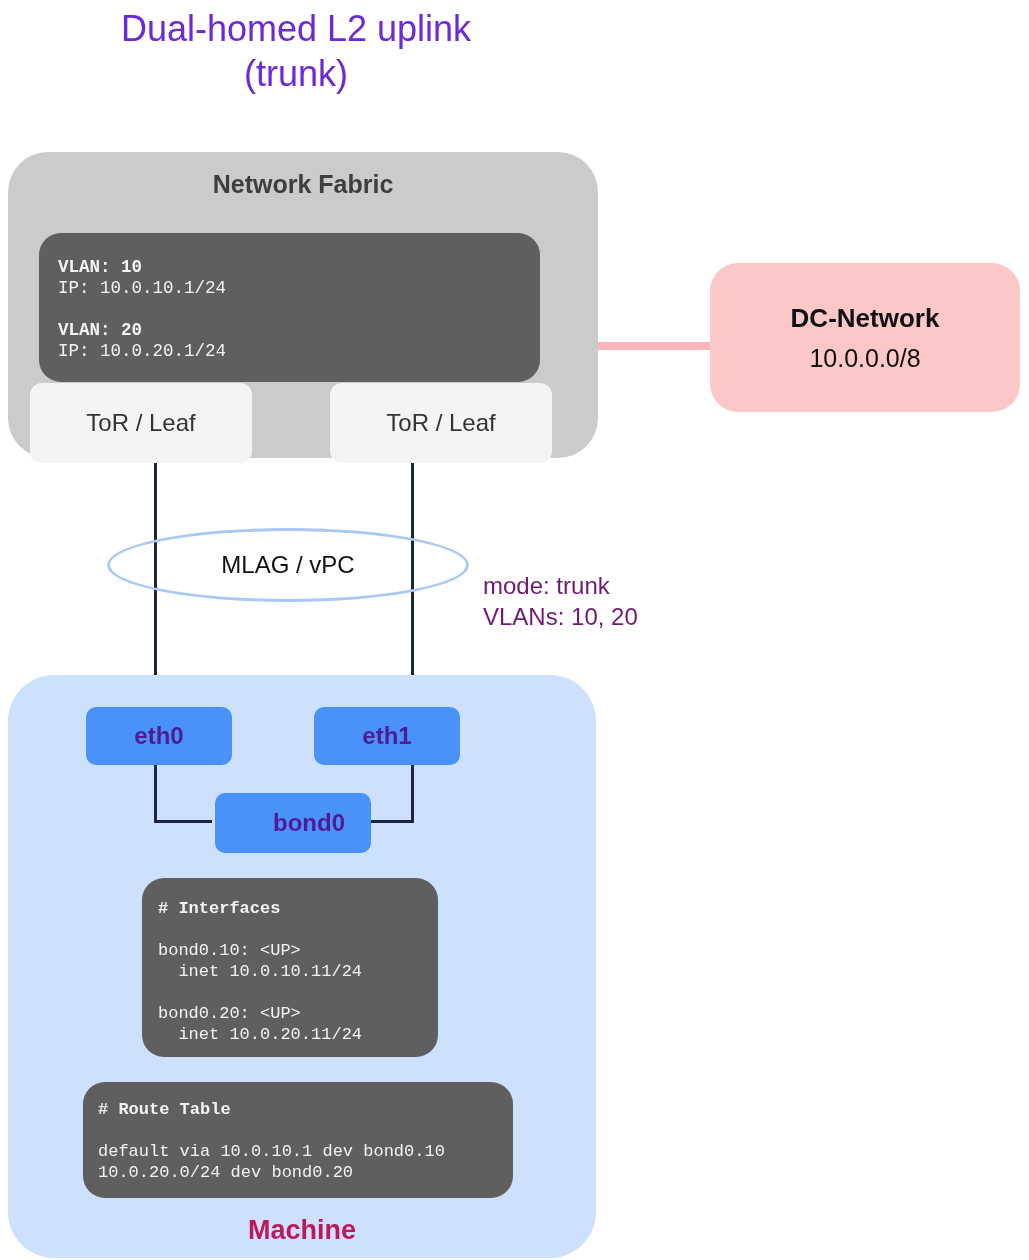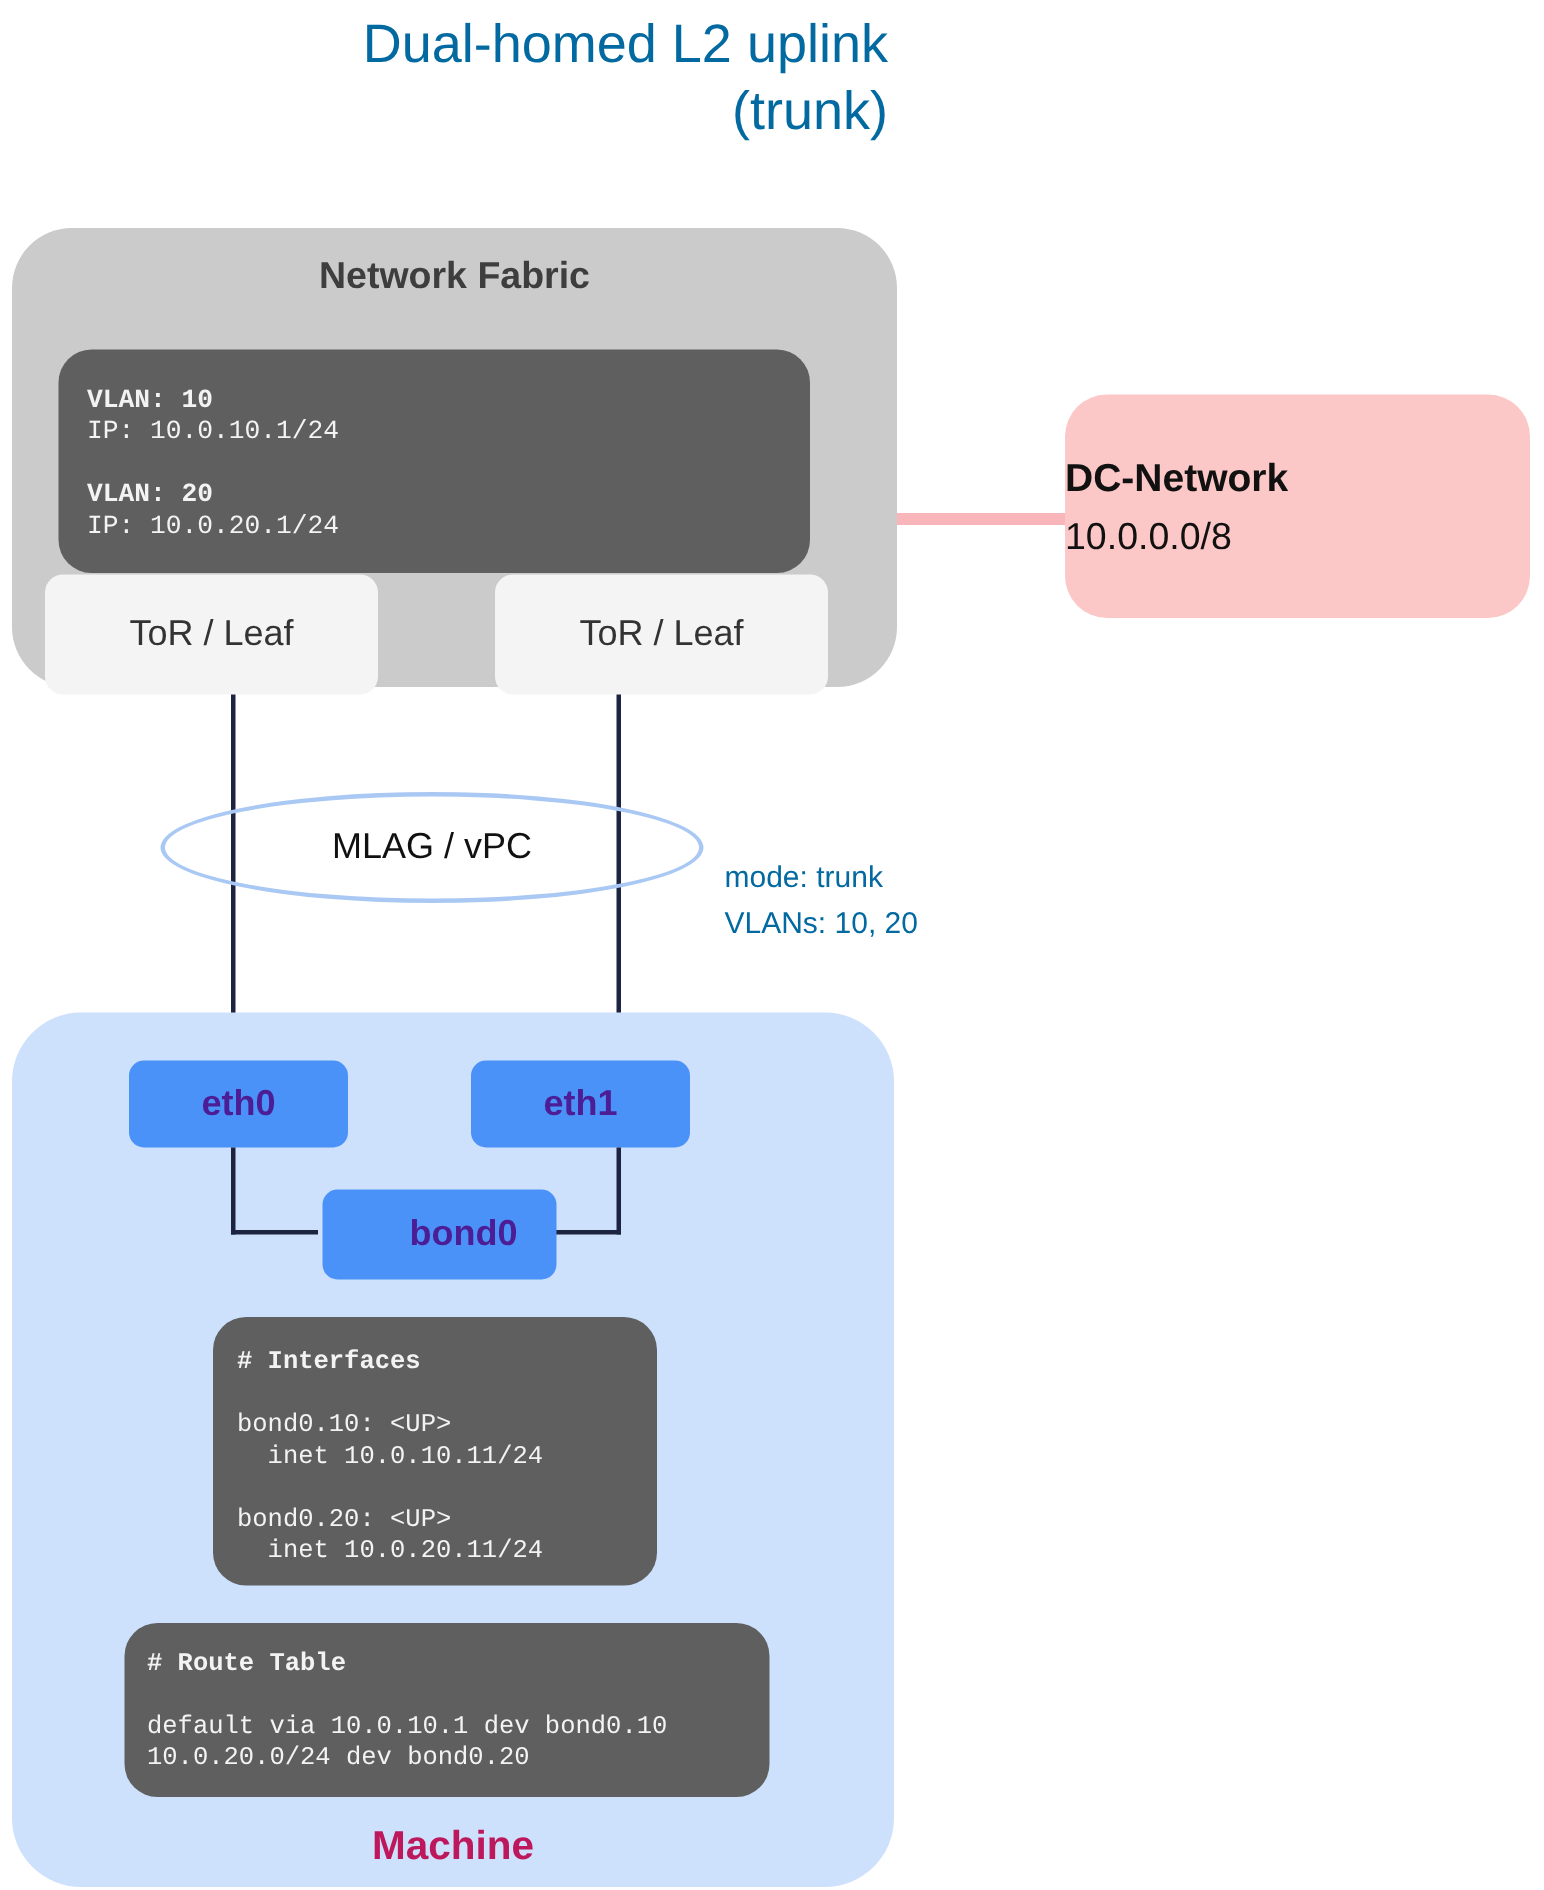--- a/index.html
+++ b/index.html
@@ -18,22 +18,22 @@
   }
   *{margin:0;padding:0;box-sizing:border-box;}
   html,body{background:#ffffff;}
   .canvas{
     position:relative;width:1029px;height:1260px;background:#ffffff;
     font-family:"Liberation Sans",sans-serif;overflow:hidden;
   }
   .abs{position:absolute;}
 
   .title{
-    left:0;top:6px;width:592px;text-align:right;
-    font-size:36px;line-height:45px;color:#0369a1;font-weight:400;
+    left:0;top:6px;width:592px;text-align:center;
+    font-size:36px;line-height:45px;color:#6d28d9;font-weight:400;
   }
 
   
   .fabric{
     left:8px;top:152px;width:590px;height:306px;
     background:var(--fabric-bg);border-radius:40px;
   }
   .fabric-label{
     left:0;top:18px;width:100%;text-align:center;
     font-size:25px;font-weight:bold;color:var(--heading-fg);
@@ -61,35 +61,35 @@
   
   .pink-link{left:598px;top:342px;width:112px;height:8px;background:var(--pink-line);}
   .wire{background:var(--wire);}
   .wire-v{width:3px;}
   .wire-h{height:3px;}
 
   
   .dcbox{
     left:710px;top:263px;width:310px;height:149px;
     background:var(--pink-bg);border-radius:28px;
-    display:flex;flex-direction:column;justify-content:center;
+    display:flex;flex-direction:column;align-items:center;justify-content:center;
     row-gap:10px;color:#111;
   }
   .dc-title{font-size:26px;font-weight:bold;}
   .dc-subnet{font-size:25px;}
 
   
   .mlag{
     left:107px;top:528px;width:362px;height:74px;
     border:3px solid var(--ellipse-stroke);border-radius:50%;
     display:flex;align-items:center;justify-content:center;
     font-size:24px;color:#111;background:transparent;
   }
   .annotation{
-    left:483px;top:570px;font-size:20px;line-height:31px;color:#0369a1;
+    left:483px;top:570px;font-size:24px;line-height:31px;color:#701a75;
   }
 
   
   .machine{
     left:8px;top:675px;width:588px;height:583px;
     background:var(--machine-bg);border-radius:46px;
   }
   .nic{
     background:var(--nic-bg);border-radius:10px;color:#4c1d95;
     display:flex;align-items:center;justify-content:center;

